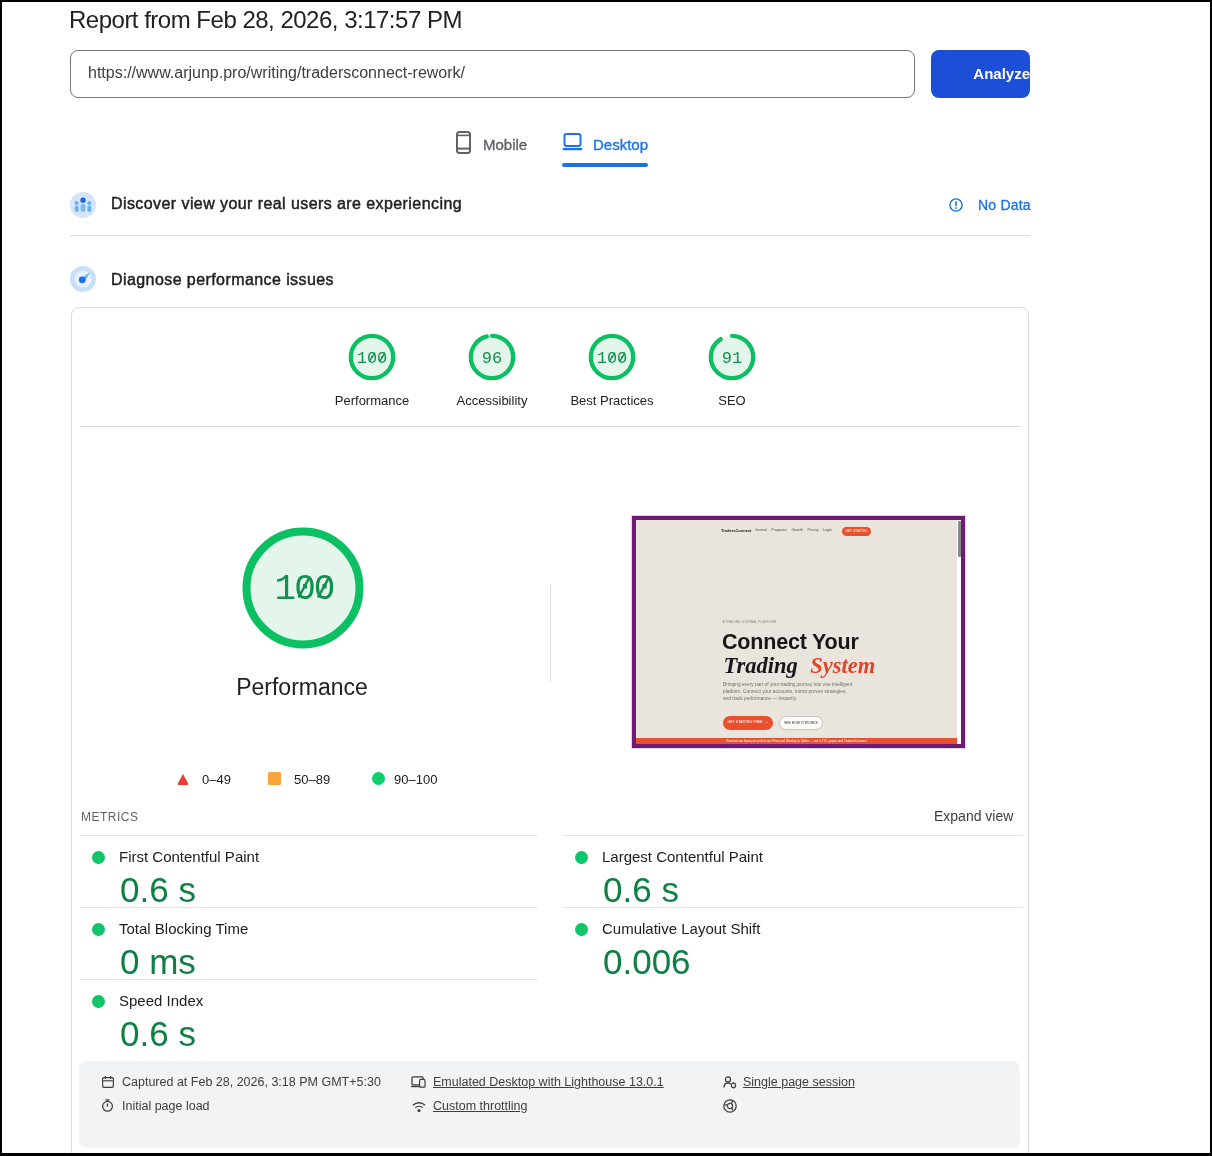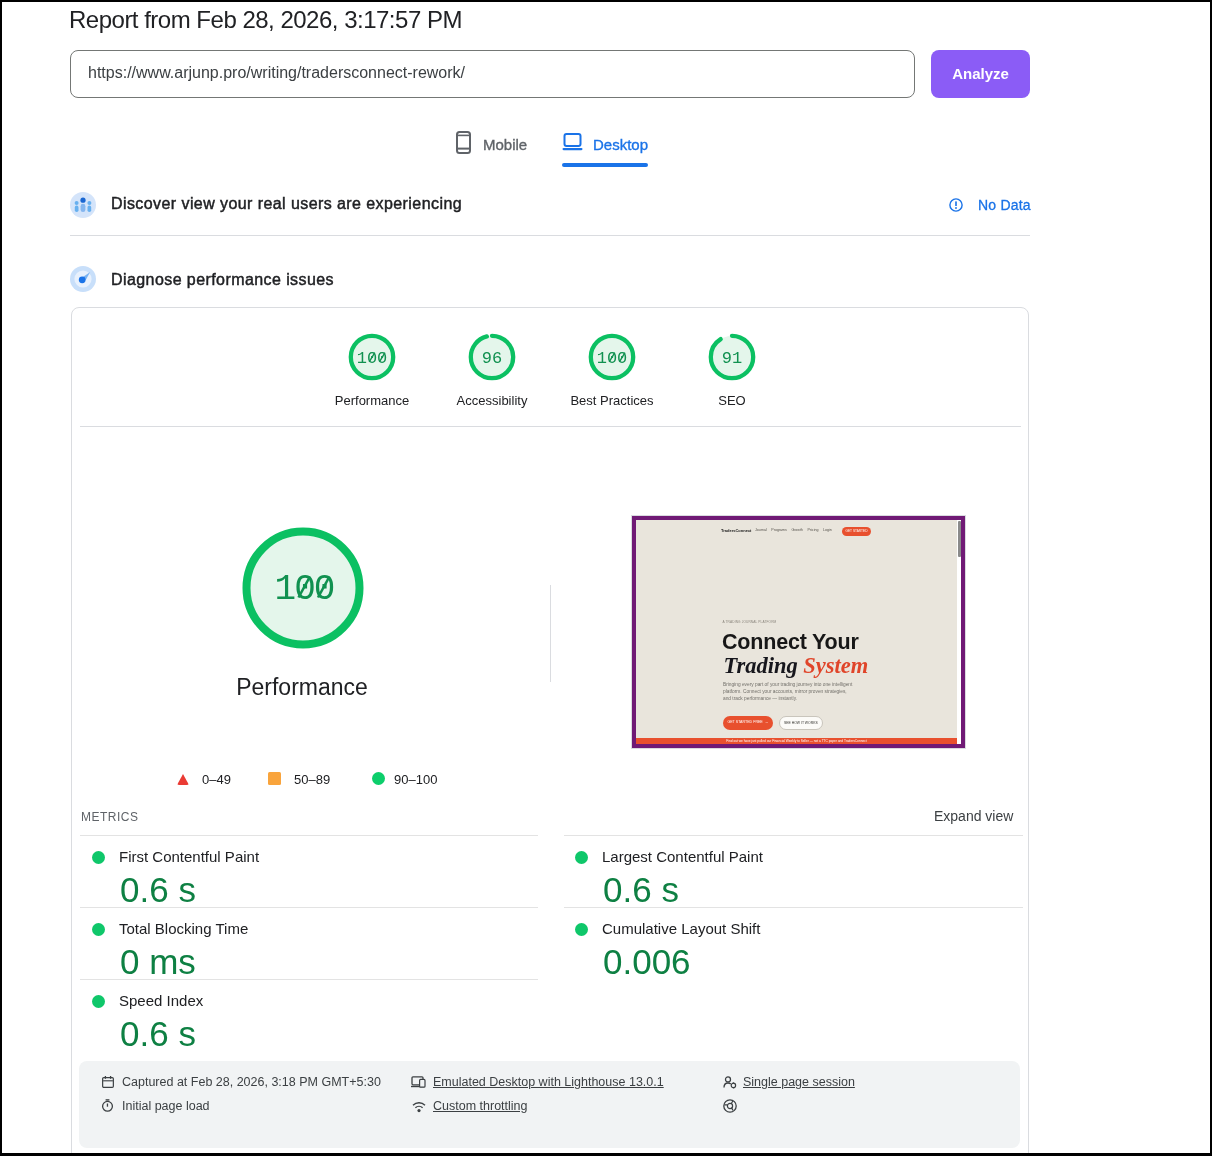--- a/index.html
+++ b/index.html
@@ -2,21 +2,21 @@
 <html><head>
 <meta charset="utf-8">
 <style>
 * { margin:0; padding:0; box-sizing:border-box; }
 html,body { width:1212px; height:1156px; background:#fff; overflow:hidden; }
 body { font-family:"Liberation Sans", sans-serif; position:relative; }
 .abs { position:absolute; }
 .frame { position:absolute; left:0; top:0; width:1212px; height:1156px; border:2px solid #000; border-bottom-width:3px; z-index:99; pointer-events:none; }
 h1.title { position:absolute; left:69px; top:5px; font-size:24px; font-weight:400; letter-spacing:-0.5px; color:#202124; line-height:30px; }
 .urlbox { position:absolute; left:70px; top:50px; width:845px; height:48px; border:1px solid #747775; border-radius:8px; font-size:16px; color:#3c4043; line-height:43px; padding-left:17px; white-space:nowrap; }
-.analyze { position:absolute; left:931px; top:50px; width:99px; height:48px; background:#8b5cf6; border-radius:8px; color:#fff; font-size:15px; font-weight:700; text-align:center; line-height:48px; }
+.analyze { position:absolute; left:931px; top:50px; width:99px; height:48px; background:#1d4ed8; border-radius:8px; color:#fff; font-size:15px; font-weight:700; text-align:right; line-height:48px; }
 
 .tab-mobile-ic { left:456px; top:131px; }
 .tab-mobile-tx { left:483px; top:136px; font-size:15px; color:#5f6368; font-weight:400; -webkit-text-stroke:0.35px #5f6368; }
 .tab-desk-ic { left:562px; top:133px; }
 .tab-desk-tx { left:593px; top:136px; font-size:15px; color:#1a73e8; font-weight:400; -webkit-text-stroke:0.35px #1a73e8; }
 .tab-underline { left:562px; top:163px; width:86px; height:4px; background:#1a73e8; border-radius:2px; }
 
 .row-ic1 { left:70px; top:192px; }
 .row-tx1 { left:111px; top:195px; font-size:16px; font-weight:400; -webkit-text-stroke:0.45px #202124; letter-spacing:0.42px; color:#202124; }
 .nodata-ic { left:949px; top:198px; }
@@ -154,21 +154,21 @@
       <div style="position:absolute; left:119px; top:8px; font-size:3.6px; color:#55524c; display:flex; gap:4.5px;">
           <span>Journal</span>
           <span>Programs</span>
           <span>Growth</span>
           <span>Pricing</span>
           <span>Login</span>
         </div>
       <div style="position:absolute; left:205.8px; top:6.5px; width:29.4px; height:9px; border-radius:5px; background:#e8502e; color:#fff; font-size:3.2px; text-align:center; line-height:9px;">GET STARTED</div>
       <div style="position:absolute; left:86.5px; top:100px; font-size:3.2px; letter-spacing:0.12px; color:#8a857c;">A TRADING JOURNAL PLATFORM</div>
       <div style="position:absolute; left:86px; top:111.5px; font-size:21.5px; line-height:21.5px; font-weight:700; letter-spacing:-0.2px; color:#171717;">Connect Your</div>
-      <div style="position:absolute; left:87.5px; top:135.3px; font-family:'Liberation Serif',serif; font-style:italic; font-weight:700; font-size:22.5px; line-height:22.5px; color:#16161c;">Trading <span style="color:#e0452a;">System</span></div>
+      <div style="position:absolute; left:87.5px; top:135.3px; font-family:'Liberation Serif',serif; font-style:italic; font-weight:700; font-size:22.5px; line-height:22.5px; color:#16161c;">Trading <span style="color:#e0452a;margin-left:7px;">System</span></div>
       <div style="position:absolute; left:87px; top:162px; font-size:4.8px; line-height:6.9px; color:#72706a; width:133px;">Bringing every part of your trading journey into one intelligent platform. Connect your accounts, mirror proven strategies, and track performance — instantly.</div>
       <div style="position:absolute; left:86.5px; top:196px; width:50.8px; height:13.5px; border-radius:7px; background:#e8502e; color:#fff; font-size:3.6px; text-align:center; line-height:13.5px;">GET STARTED FREE &nbsp;→</div>
       <div style="position:absolute; left:143px; top:196px; width:43.7px; height:13.5px; border-radius:7px; background:#fcfbf8; border:0.5px solid #c9c5bc; color:#33322e; font-size:3.4px; text-align:center; line-height:13px;">SEE HOW IT WORKS</div>
       <div style="position:absolute; left:0; top:217.7px; width:321px; height:6.3px; background:#e8502e; color:#fff; font-size:3.2px; text-align:center; line-height:6.3px;">Find out we have just pulled our Financial Weekly to Seller — not a TTC paper and TradersConnect</div>
       <div style="position:absolute; right:0; top:0; width:4px; height:224px; background:#fff;"></div>
       <div style="position:absolute; right:0.5px; top:1px; width:3px; height:36px; background:#8a8a8a; border-radius:1px;"></div>
     </div>
   </div>
 
   <div class="abs mlabel">METRICS</div>

